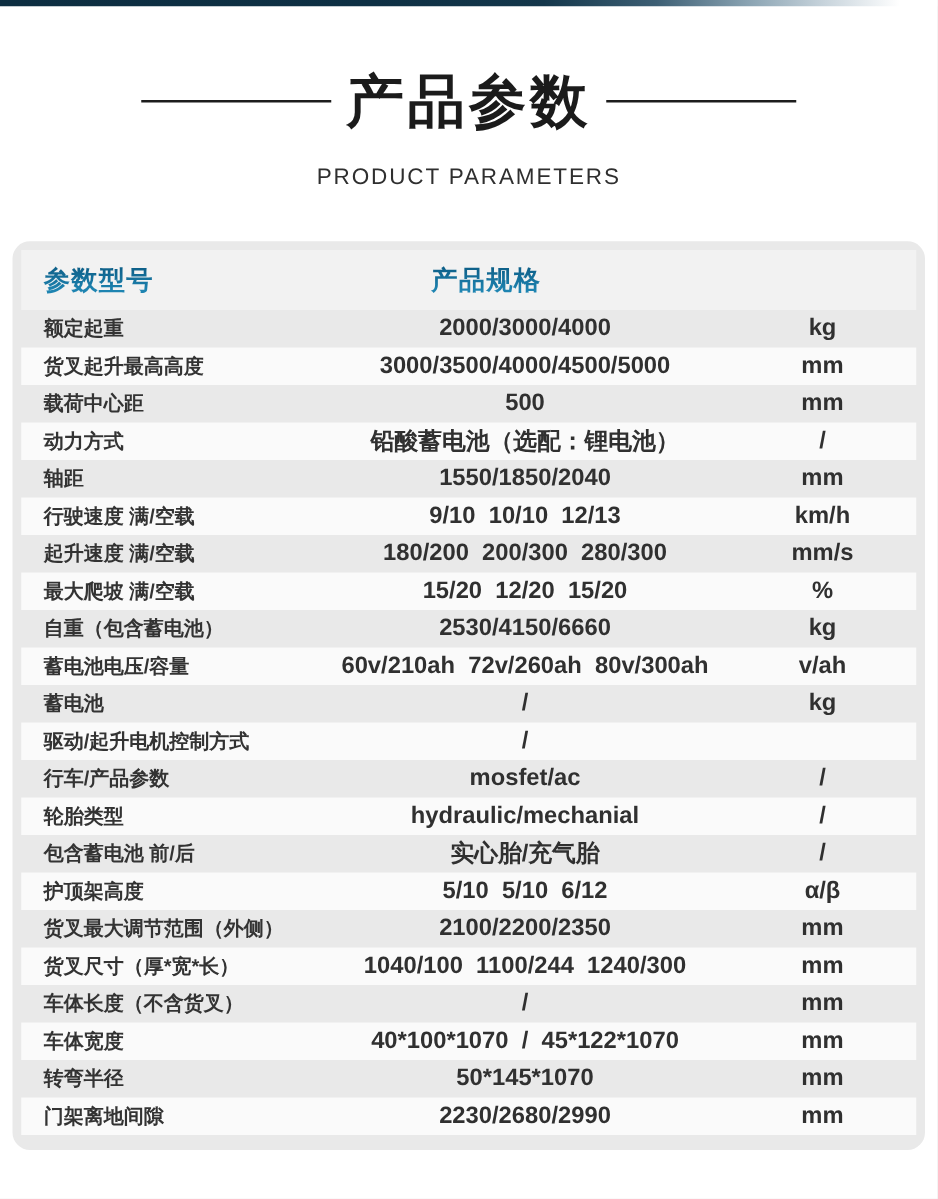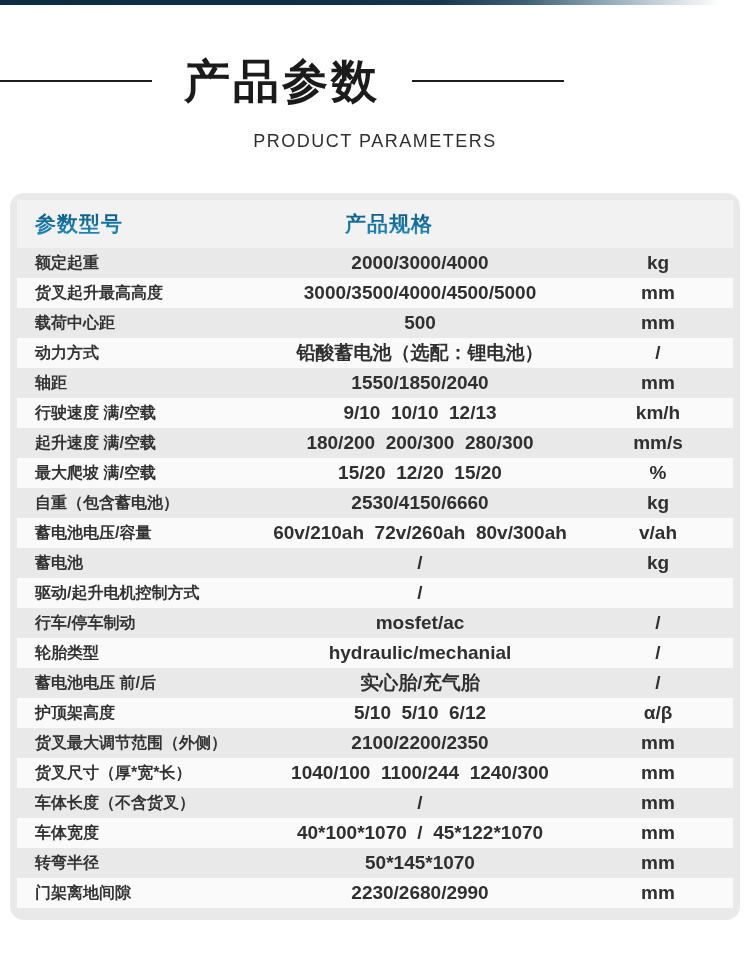--- a/index.html
+++ b/index.html
@@ -16,22 +16,22 @@
   .topbar {
     height: 5px;
     background: linear-gradient(90deg,
       #0d2e41 0%, #0e3044 40%, #14374b 58%,
       #3d5f74 70%, #8ba4b3 80%, #c8d4dc 88%, #ffffff 96%);
   }
 
   
   .title-section { margin-top: 46px; text-align: center; }
   .title-row {
-    display: flex; align-items: center; justify-content: flex-start;
-    gap: 32px;
+    display: flex; align-items: center; justify-content: center;
+    gap: 12px;
   }
   .title-line { width: 152px; height: 2px; background: #1d1d1d; }
   .page-title {
     font-size: 46px; line-height: 60px;
     font-weight: 900; color: #1b1b1b;
     letter-spacing: 3px; white-space: nowrap;
   }
   .page-subtitle {
     margin-top: 19px;
     font-size: 18px; line-height: 23px;
@@ -171,33 +171,33 @@
     <div class="cell-value">/</div>
     <div class="cell-unit">kg</div>
   </div>
 
   <div class="row">
     <div class="cell-label">驱动/起升电机控制方式</div>
     <div class="cell-unit">/</div>
   </div>
 
   <div class="row">
-    <div class="cell-label">行车/停车制动</div>
+    <div class="cell-label">行车/产品参数</div>
     <div class="cell-value">mosfet/ac</div>
     <div class="cell-unit">/</div>
   </div>
 
   <div class="row">
     <div class="cell-label">轮胎类型</div>
     <div class="cell-value">hydraulic/mechanial</div>
     <div class="cell-unit">/</div>
   </div>
 
   <div class="row">
-    <div class="cell-label">蓄电池电压 前/后</div>
+    <div class="cell-label">包含蓄电池 前/后</div>
     <div class="cell-value">实心胎/充气胎</div>
     <div class="cell-unit">/</div>
   </div>
 
   <div class="row">
     <div class="cell-label">护顶架高度</div>
     <div class="cell-value">5/10  5/10  6/12</div>
     <div class="cell-unit">α/β</div>
   </div>
 

